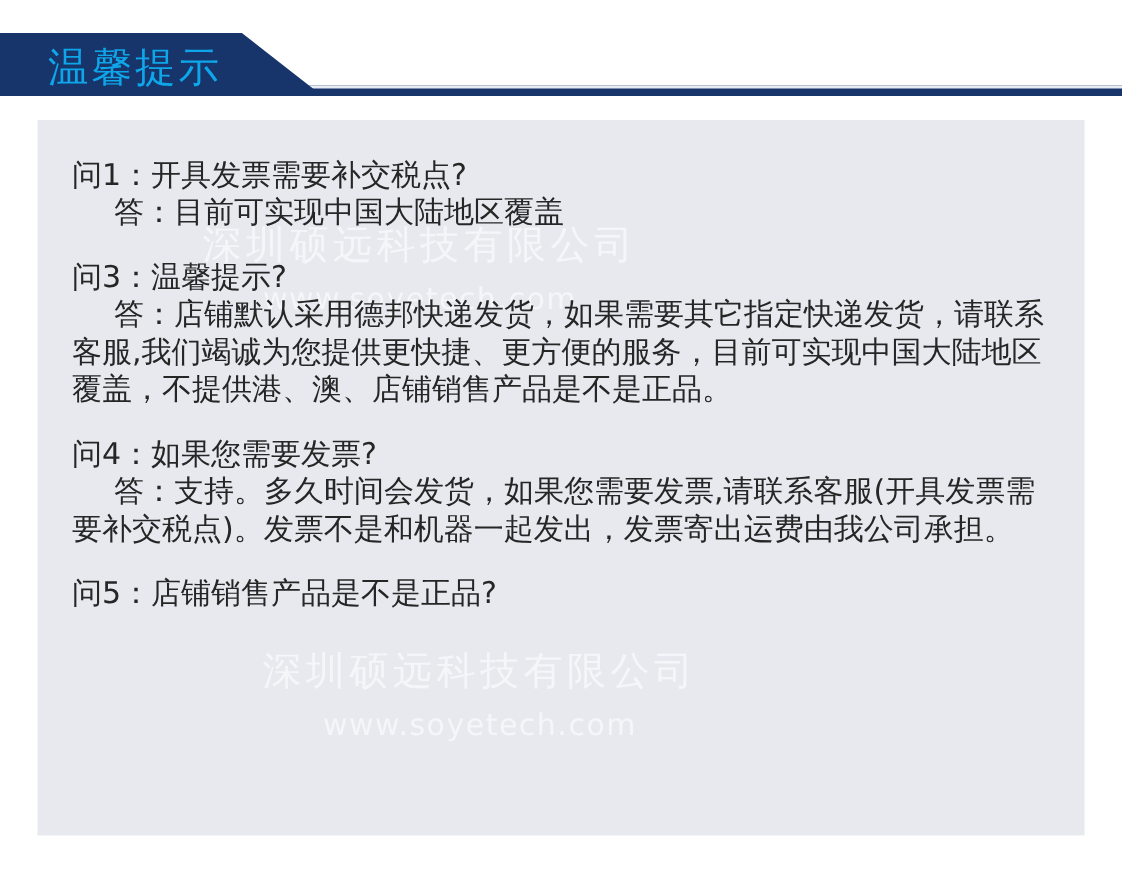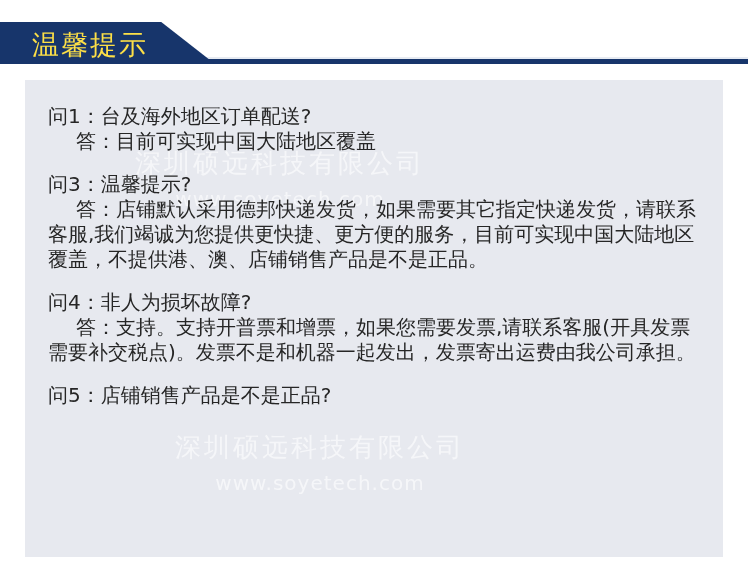--- a/index.html
+++ b/index.html
@@ -21,21 +21,21 @@
     box-sizing:border-box;
   }
   .header-tab {
     position:absolute; left:0; top:22px;
     width:215px; height:42px;
     background:#17356b;
     clip-path:polygon(0 0, 75% 0, 100% 100%, 0 100%);
   }
   .header-title {
     position:absolute; left:32px; top:5px;
-    color:#fde047;
+    color:#0ea5e9;
     font-size:27px;
     letter-spacing:2px;
     white-space:nowrap;
   }
 
   
   .panel {
     position:absolute; left:25px; top:80px;
     width:698px; height:477px;
     background:#e7e9ef;
@@ -95,33 +95,33 @@
     </div>
 
     <div class="watermark wm-2">
       <div class="wm-company">深圳硕远科技有限公司</div>
       <div class="wm-url">www.soyetech.com</div>
     </div>
 
     <div class="faq-list">
 
       <div class="faq-item">
-        <div class="faq-question">问1：台及海外地区订单配送?</div>
+        <div class="faq-question">问1：开具发票需要补交税点?</div>
         <div class="faq-answer">答：目前可实现中国大陆地区覆盖</div>
       </div>
 
 
       <div class="faq-item">
         <div class="faq-question">问3：温馨提示?</div>
         <div class="faq-answer">答：店铺默认采用德邦快递发货，如果需要其它指定快递发货，请联系客服,我们竭诚为您提供更快捷、更方便的服务，目前可实现中国大陆地区覆盖，不提供港、澳、店铺销售产品是不是正品。</div>
       </div>
 
       <div class="faq-item">
-        <div class="faq-question">问4：非人为损坏故障?</div>
-        <div class="faq-answer">答：支持。支持开普票和增票，如果您需要发票,请联系客服(开具发票需要补交税点)。发票不是和机器一起发出，发票寄出运费由我公司承担。</div>
+        <div class="faq-question">问4：如果您需要发票?</div>
+        <div class="faq-answer">答：支持。多久时间会发货，如果您需要发票,请联系客服(开具发票需要补交税点)。发票不是和机器一起发出，发票寄出运费由我公司承担。</div>
       </div>
 
       <div class="faq-item">
         <div class="faq-question">问5：店铺销售产品是不是正品?</div>
       </div>
 
     </div>
   </div>
 
 </div>

